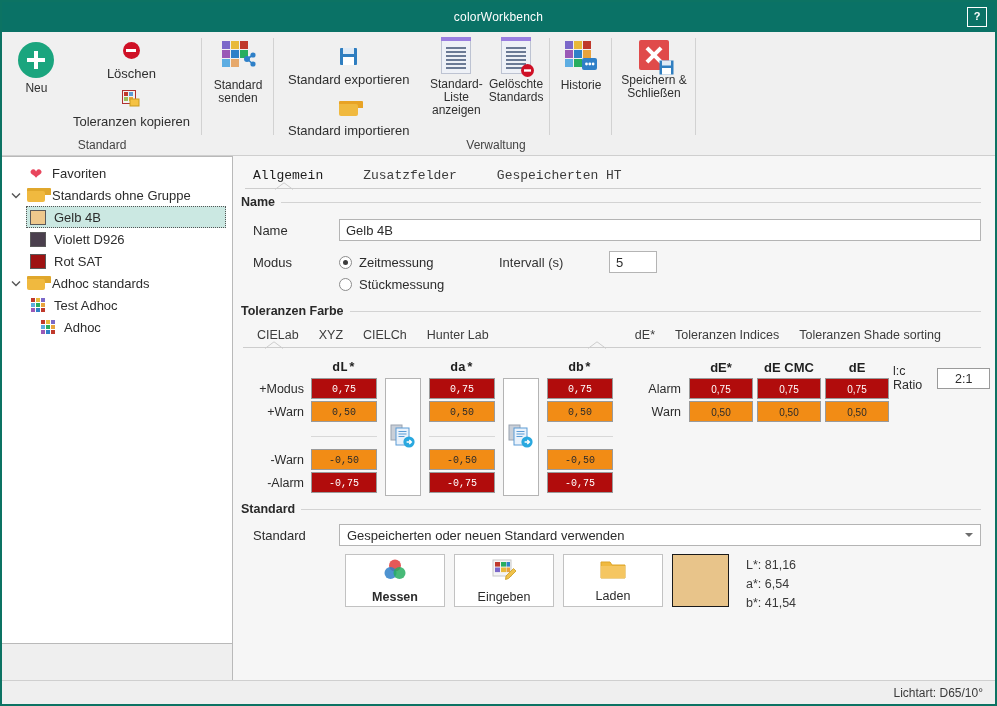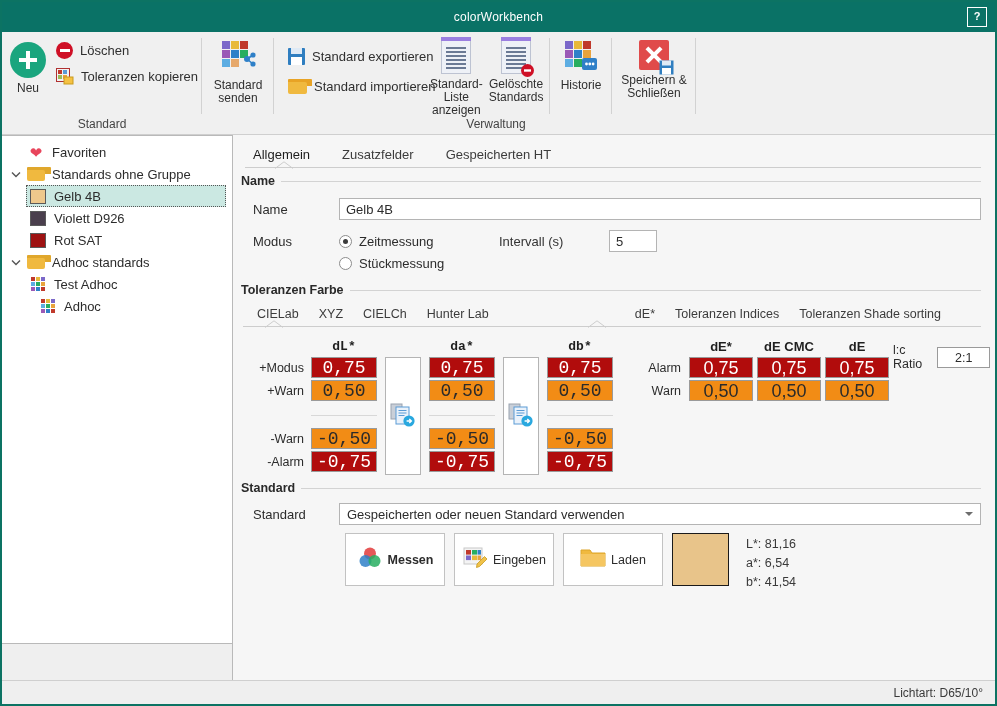--- a/index.html
+++ b/index.html
@@ -54,21 +54,21 @@
   .rgroup.nosep::after { display: none; }
 
   .bigbtn {
     width: 58px; display: flex; flex-direction: column; align-items: center;
     padding: 4px 2px 0; cursor: pointer; text-align: center;
   }
   .bigbtn .lbl { font-size: 12px; line-height: 13px; margin-top: 4px; color: #2f2f2f; }
   .bigbtn.wide { width: 70px; }
 
   .smallcol { display: flex; flex-direction: column; padding: 6px 6px 0 8px; gap: 9px; }
-  .smallbtn { display: flex; align-items: center; gap: 7px; cursor: pointer; }
+  .smallbtn { display: flex; align-items: center; gap: 7px; cursor: pointer; flex-direction: column; }
   .smallbtn .lbl { font-size: 13px; color: #2f2f2f; white-space: nowrap; }
 
   
   .ico { display: inline-block; position: relative; flex: 0 0 auto; }
   .ico-plus {
     width: 36px; height: 36px; border-radius: 50%; background: #1aa57e;
   }
   .ico-plus::before, .ico-plus::after {
     content: ""; position: absolute; background: #fff;
   }
@@ -158,21 +158,21 @@
   .fold .tab { position:absolute; left:0; top:0; width:8px; height:3px; background:#e0a72c; border-radius:1px 1px 0 0;}
   .fold .bd { position:absolute; left:0; top:2.5px; right:0; bottom:0; background:#f0b93f; border-radius:0 2px 2px 2px;}
   .sbfoot { height: 36px; background: #efefef; }
 
   
   .main {
     flex: 1 1 auto; background: #f6f6f6; display: flex; flex-direction: column;
     min-width: 0; overflow: hidden;
   }
   .tabbar { padding: 10px 0 0 8px; }
-  .tabs { display: flex; align-items: center; gap: 8px; }
+  .tabs { display: flex; align-items: center; gap: 16px; font-family: Liberation Mono, monospace; }
   .tab {
     padding: 2px 12px 5px; font-size: 13px; color: #3c3c3c; cursor: pointer; position: relative;
   }
   .tab.active { color: #1d1d1d; }
   .tabline { height: 1px; background: #cdcdcd; position: relative; margin: 0 4px 0 4px; }
 
   .content { padding: 6px 14px 0 8px; flex: 1 1 auto; overflow: hidden; }
 
   
   .gbox { margin-bottom: 6px; }
@@ -221,21 +221,21 @@
   }
   .rowlabels { padding-top: 20px; }
   .rowlab {
     height: 23px; line-height: 23px; font-size: 12.5px; color: #2c2c2c;
     text-align: right; padding-right: 7px; width: 52px;
   }
   .rowlab.gap { height: 25px; }
   .tcol { width: 66px; margin-right: 0; font-family: Liberation Mono, monospace; }
   .tcell {
     height: 21px; line-height: 21px; text-align: center;
-    font-size: 18px; margin-bottom: 2px; border: 1px solid #9a9a9a;
+    font-size: 10px; margin-bottom: 2px; border: 1px solid #9a9a9a;
   }
   .tcell.alarm { background: #b10c0c; color: #fff; }
   .tcell.warn  { background: #f28c15; color: #2b2b2b; }
   .tsep { height: 25px; display: flex; align-items: center; }
   .tsep .l { width: 100%; height: 1px; background: #d8d8d8; }
   .copybtn {
     width: 36px; align-self: stretch; margin: 0 8px;
     background: #fff; border: 1px solid #b4b4b4;
     display: flex; align-items: center; justify-content: center; cursor: pointer;
   }
@@ -257,21 +257,21 @@
   
   .combobox {
     flex: 1 1 auto; height: 22px; background: #fff; border: 1px solid #b4b4b4;
     display: flex; align-items: center; padding: 0 5px 0 7px;
     font-size: 13px; color: #2c2c2c; cursor: pointer;
   }
   .combobox .v { flex: 1; }
   .stdbtns { display: flex; align-items: flex-start; gap: 9px; padding-left: 98px; }
   .stdbtn {
     width: 100px; height: 53px; background: #fff; border: 1px solid #c2c2c2;
-    display: flex; flex-direction: row; align-items: center; justify-content: center;
+    display: flex; flex-direction: column; align-items: center; justify-content: center;
     gap: 5px; cursor: pointer;
   }
   .stdbtn .lbl { font-size: 12.5px; color: #2c2c2c; }
   .stdbtn.primary .lbl { font-weight: bold; }
   .bigswatch { width: 57px; height: 53px; border: 1px solid #1a1a1a; }
   .labvals { font-size: 12.5px; color: #3a3a3a; line-height: 19px; padding-left: 8px; padding-top: 2px; }
 
   
   .statusbar {
     height: 24px; flex: 0 0 24px; background: #efefef;

